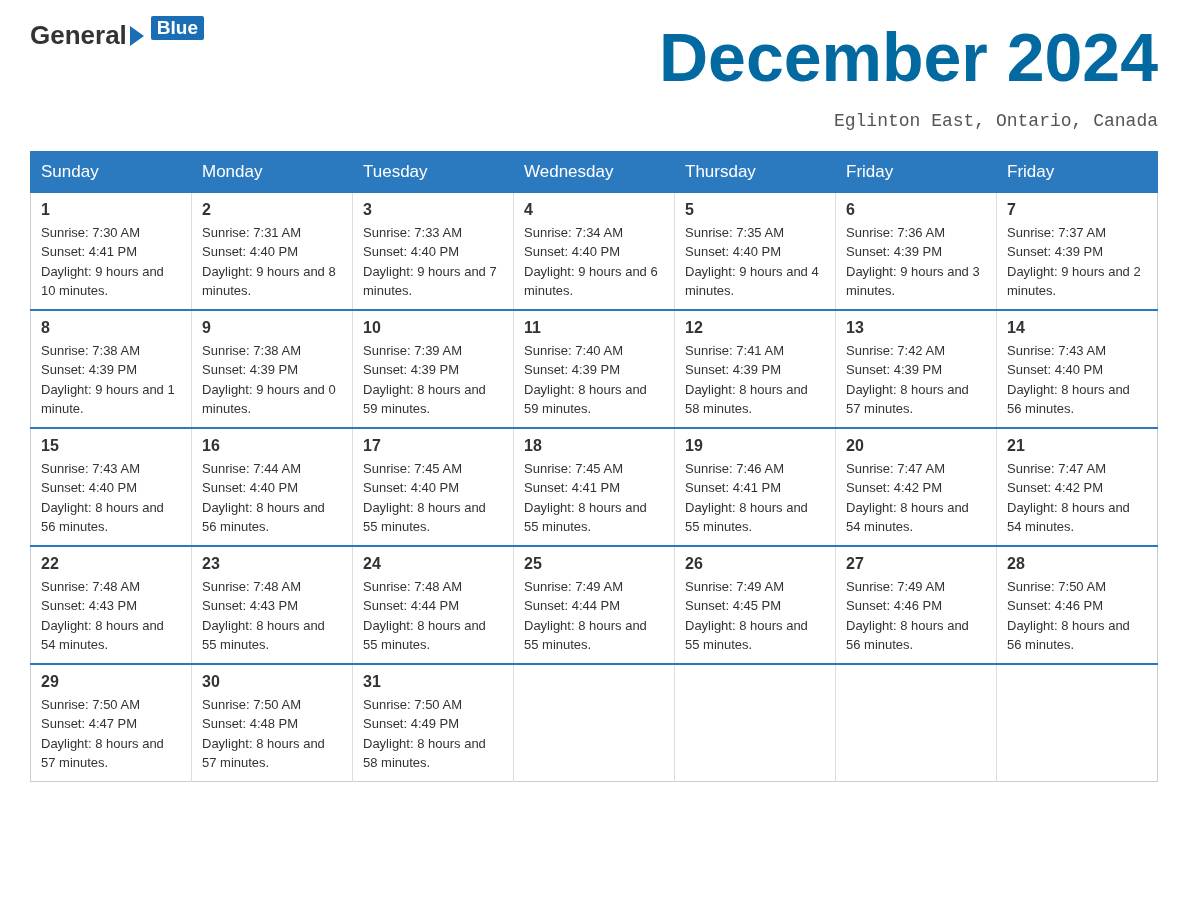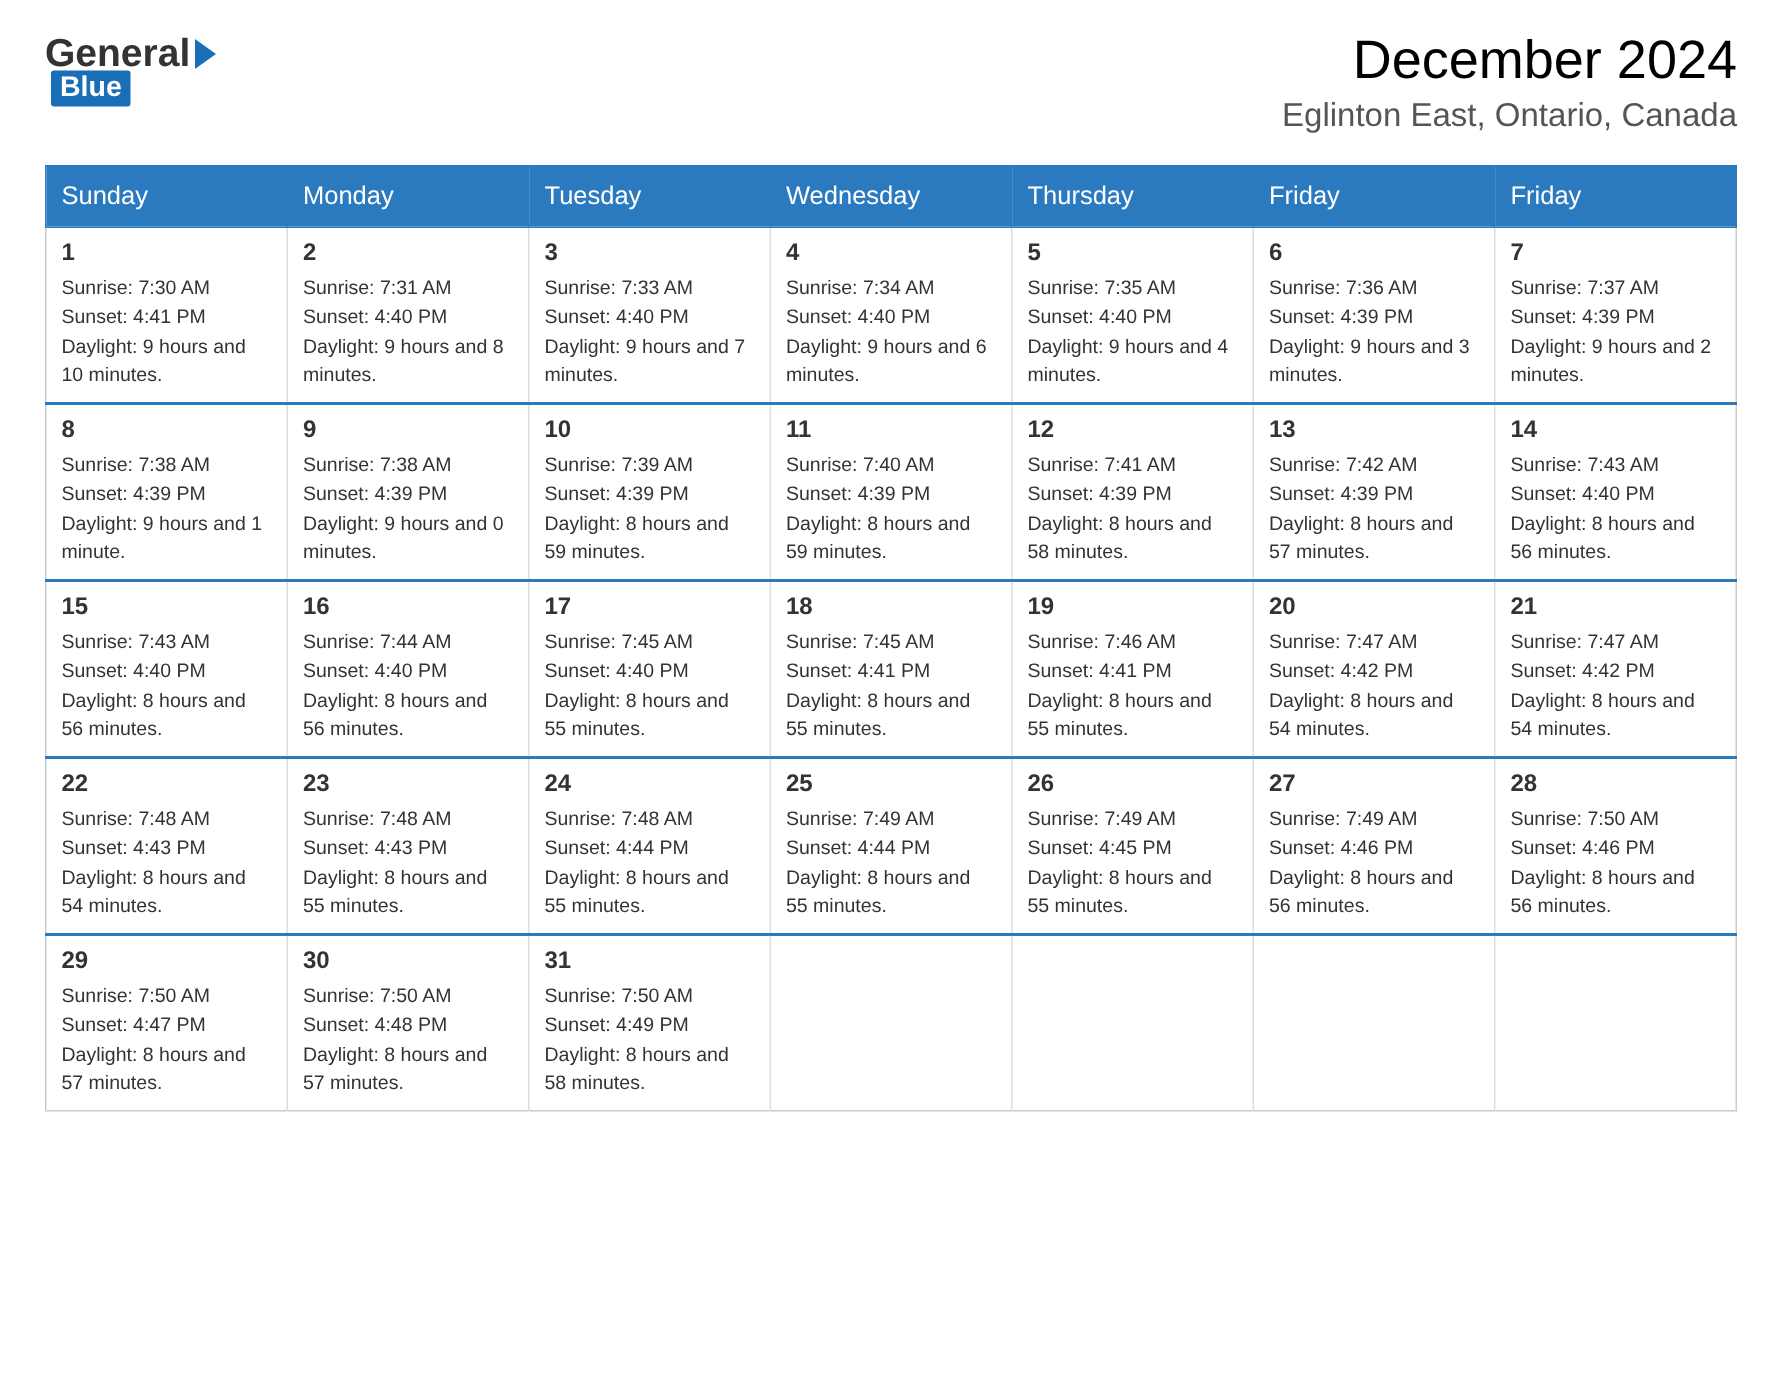--- a/index.html
+++ b/index.html
@@ -11,21 +11,21 @@
       min-height: 918px;
     }
     .header {
       display: flex;
       justify-content: space-between;
       align-items: flex-start;
       margin-bottom: 20px;
     }
     .logo {
       display: flex;
-      flex-direction: column;
+      flex-direction: row;
       align-items: flex-start;
     }
     .logo-text {
       display: flex;
       align-items: center;
       font-size: 26px;
       font-weight: bold;
       color: #333;
     }
     .logo-general { color: #333; }
@@ -33,29 +33,30 @@
       width: 0;
       height: 0;
       border-left: 14px solid #1a6eb5;
       border-top: 10px solid transparent;
       border-bottom: 10px solid transparent;
       margin: 0 3px;
       display: inline-block;
     }
     .title-block { text-align: right; }
     .calendar-title {
-      font-size: 36px;
-      font-weight: normal;
-      color: #000000;
+      font-size: 68px;
+      font-weight: bold;
+      color: #0369a1;
       line-height: 1.1;
     }
     .calendar-subtitle {
-      font-size: 22px;
+      font-size: 18px;
       color: #555;
-      margin-top: 4px;
+      margin-top: 16px;
+      font-family: Liberation Mono, monospace;
     }
     table {
       width: 100%;
       border-collapse: collapse;
       table-layout: fixed;
       margin-top: 12px;
     }
     thead tr th {
       background-color: #2b7abf;
       color: #fff;

